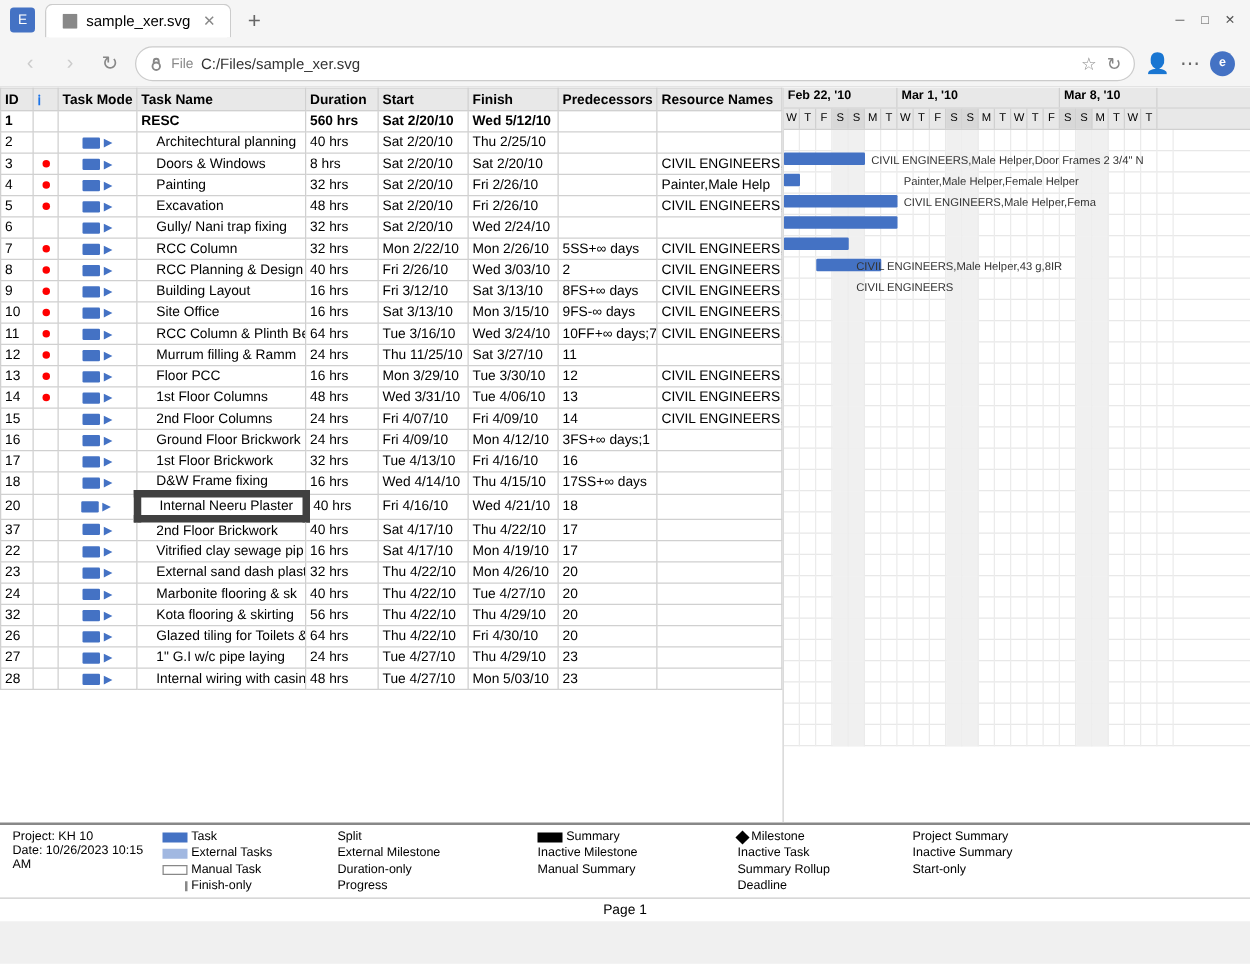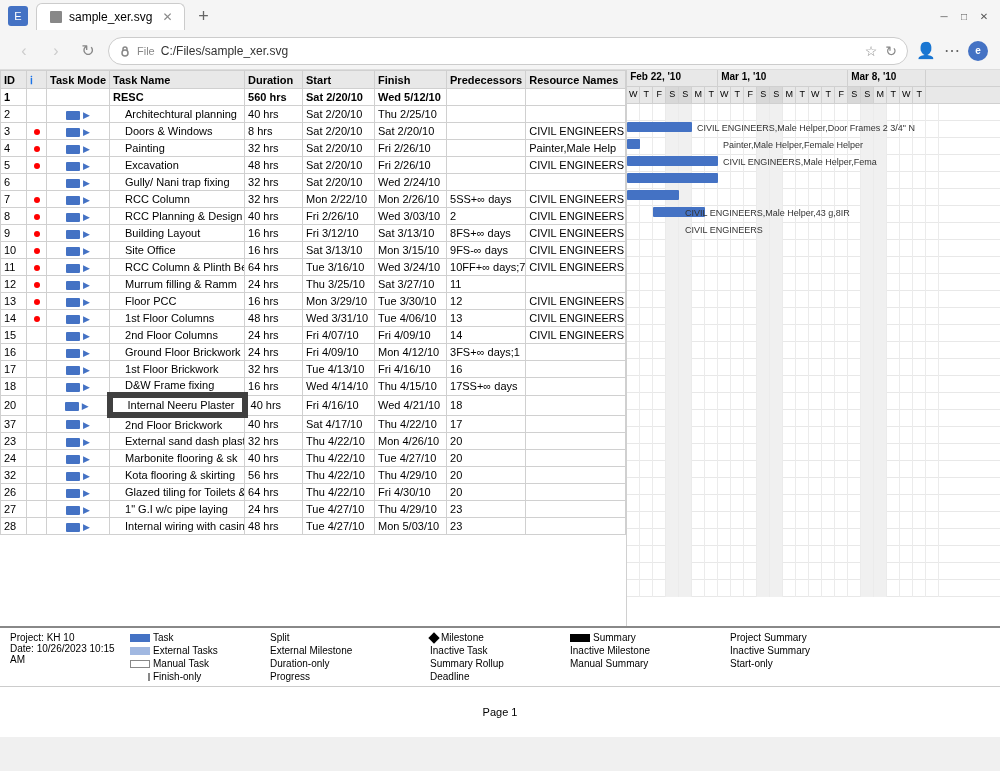--- a/index.html
+++ b/index.html
@@ -290,21 +290,21 @@
     <td style="border:1px solid #d0d0d0;padding:1px 3px;font-size:11px;">12</td>
     <td style="border:1px solid #d0d0d0;padding:1px 2px;text-align:center;"><span style="width:6px;height:6px;background:red;border-radius:50%;display:inline-block;vertical-align:middle;"></span></td>
     <td style="border:1px solid #d0d0d0;padding:1px 2px;text-align:center;">
       <span style="display:inline-block;width:14px;height:9px;background:#4472c4;border-radius:1px;vertical-align:middle;"></span>
       <span style="font-size:9px;color:#4472c4;">▶</span>
     </td>
     <td style="border:1px solid #d0d0d0;padding:1px 3px;font-size:11px;max-width:135px;overflow:hidden;">
       <span style="padding-left:12px;">Murrum filling &amp; Ramm</span>
     </td>
     <td style="border:1px solid #d0d0d0;padding:1px 3px;font-size:11px;">24 hrs</td>
-    <td style="border:1px solid #d0d0d0;padding:1px 3px;font-size:11px;">Thu 3/25/10</td>
+    <td style="border:1px solid #d0d0d0;padding:1px 3px;font-size:11px;">Thu 11/25/10</td>
     <td style="border:1px solid #d0d0d0;padding:1px 3px;font-size:11px;">Sat 3/27/10</td>
     <td style="border:1px solid #d0d0d0;padding:1px 3px;font-size:11px;max-width:72px;overflow:hidden;">11</td>
     <td style="border:1px solid #d0d0d0;padding:1px 3px;font-size:11px;max-width:100px;overflow:hidden;"></td>
   </tr>
               <tr style="height: 17px;">
     <td style="border:1px solid #d0d0d0;padding:1px 3px;font-size:11px;">13</td>
     <td style="border:1px solid #d0d0d0;padding:1px 2px;text-align:center;"><span style="width:6px;height:6px;background:red;border-radius:50%;display:inline-block;vertical-align:middle;"></span></td>
     <td style="border:1px solid #d0d0d0;padding:1px 2px;text-align:center;">
       <span style="display:inline-block;width:14px;height:9px;background:#4472c4;border-radius:1px;vertical-align:middle;"></span>
       <span style="font-size:9px;color:#4472c4;">▶</span>
@@ -420,20 +420,36 @@
     <td style="border:1px solid #d0d0d0;padding:1px 2px;text-align:center;">
       <span style="display:inline-block;width:14px;height:9px;background:#4472c4;border-radius:1px;vertical-align:middle;"></span>
       <span style="font-size:9px;color:#4472c4;">▶</span>
     </td>
     <td style="border:1px solid #d0d0d0;padding:1px 3px;font-size:11px;max-width:135px;overflow:hidden;">
       <span style="padding-left:12px;">2nd Floor Brickwork</span>
     </td>
     <td style="border:1px solid #d0d0d0;padding:1px 3px;font-size:11px;">40 hrs</td>
     <td style="border:1px solid #d0d0d0;padding:1px 3px;font-size:11px;">Sat 4/17/10</td>
     <td style="border:1px solid #d0d0d0;padding:1px 3px;font-size:11px;">Thu 4/22/10</td>
+    <td style="border:1px solid #d0d0d0;padding:1px 3px;font-size:11px;max-width:72px;overflow:hidden;">17</td>
+    <td style="border:1px solid #d0d0d0;padding:1px 3px;font-size:11px;max-width:100px;overflow:hidden;"></td>
+  </tr>
+              <tr style="height: 17px;">
+    <td style="border:1px solid #d0d0d0;padding:1px 3px;font-size:11px;">22</td>
+    <td style="border:1px solid #d0d0d0;padding:1px 2px;text-align:center;"></td>
+    <td style="border:1px solid #d0d0d0;padding:1px 2px;text-align:center;">
+      <span style="display:inline-block;width:14px;height:9px;background:#4472c4;border-radius:1px;vertical-align:middle;"></span>
+      <span style="font-size:9px;color:#4472c4;">▶</span>
+    </td>
+    <td style="border:1px solid #d0d0d0;padding:1px 3px;font-size:11px;max-width:135px;overflow:hidden;">
+      <span style="padding-left:12px;">Vitrified clay sewage pip</span>
+    </td>
+    <td style="border:1px solid #d0d0d0;padding:1px 3px;font-size:11px;">16 hrs</td>
+    <td style="border:1px solid #d0d0d0;padding:1px 3px;font-size:11px;">Sat 4/17/10</td>
+    <td style="border:1px solid #d0d0d0;padding:1px 3px;font-size:11px;">Mon 4/19/10</td>
     <td style="border:1px solid #d0d0d0;padding:1px 3px;font-size:11px;max-width:72px;overflow:hidden;">17</td>
     <td style="border:1px solid #d0d0d0;padding:1px 3px;font-size:11px;max-width:100px;overflow:hidden;"></td>
   </tr>
               <tr style="height: 17px;">
     <td style="border:1px solid #d0d0d0;padding:1px 3px;font-size:11px;">23</td>
     <td style="border:1px solid #d0d0d0;padding:1px 2px;text-align:center;"></td>
     <td style="border:1px solid #d0d0d0;padding:1px 2px;text-align:center;">
       <span style="display:inline-block;width:14px;height:9px;background:#4472c4;border-radius:1px;vertical-align:middle;"></span>
       <span style="font-size:9px;color:#4472c4;">▶</span>
     </td>
@@ -1378,40 +1394,40 @@
             <div style="width:20px;height:8px;border-right:2px solid #888;"></div>
             <span>Finish-only</span>
           </div>
         </div>
         <div style="width:160px;">
           <div style="margin-bottom:2px;">Split</div>
           <div style="margin-bottom:2px;">External Milestone</div>
           <div style="margin-bottom:2px;">Duration-only</div>
           <div>Progress</div>
         </div>
+        <div style="width:160px;">
+          <div style="display:flex;align-items:center;gap:3px;margin-bottom:2px;">
+            <div style="width:20px;height:8px;background:#000;"></div>
+            <span>Summary</span>
+          </div>
+          <div style="margin-bottom:2px;">Inactive Milestone</div>
+          <div>Manual Summary</div>
+        </div>
         <div style="width:140px;">
           <div style="display:flex;align-items:center;gap:3px;margin-bottom:2px;">
             <div style="width:8px;height:8px;background:#000;transform:rotate(45deg);"></div>
             <span>Milestone</span>
           </div>
           <div style="margin-bottom:2px;">Inactive Task</div>
           <div style="margin-bottom:2px;">Summary Rollup</div>
           <div>Deadline</div>
         </div>
-        <div style="width:160px;">
-          <div style="display:flex;align-items:center;gap:3px;margin-bottom:2px;">
-            <div style="width:20px;height:8px;background:#000;"></div>
-            <span>Summary</span>
-          </div>
-          <div style="margin-bottom:2px;">Inactive Milestone</div>
-          <div>Manual Summary</div>
-        </div>
         <div style="width:150px;">
           <div style="margin-bottom:2px;">Project Summary</div>
           <div style="margin-bottom:2px;">Inactive Summary</div>
           <div>Start-only</div>
         </div>
       </div>
     </div>
 
-    <div style="text-align:center;font-size:11px;padding:19px;border-top:1px solid #ccc;background:white;">Page 1</div>
+    <div style="text-align:center;font-size:11px;padding:3px;border-top:1px solid #ccc;background:white;">Page 1</div>
   </div>
 </div>
 
 </body></html>

